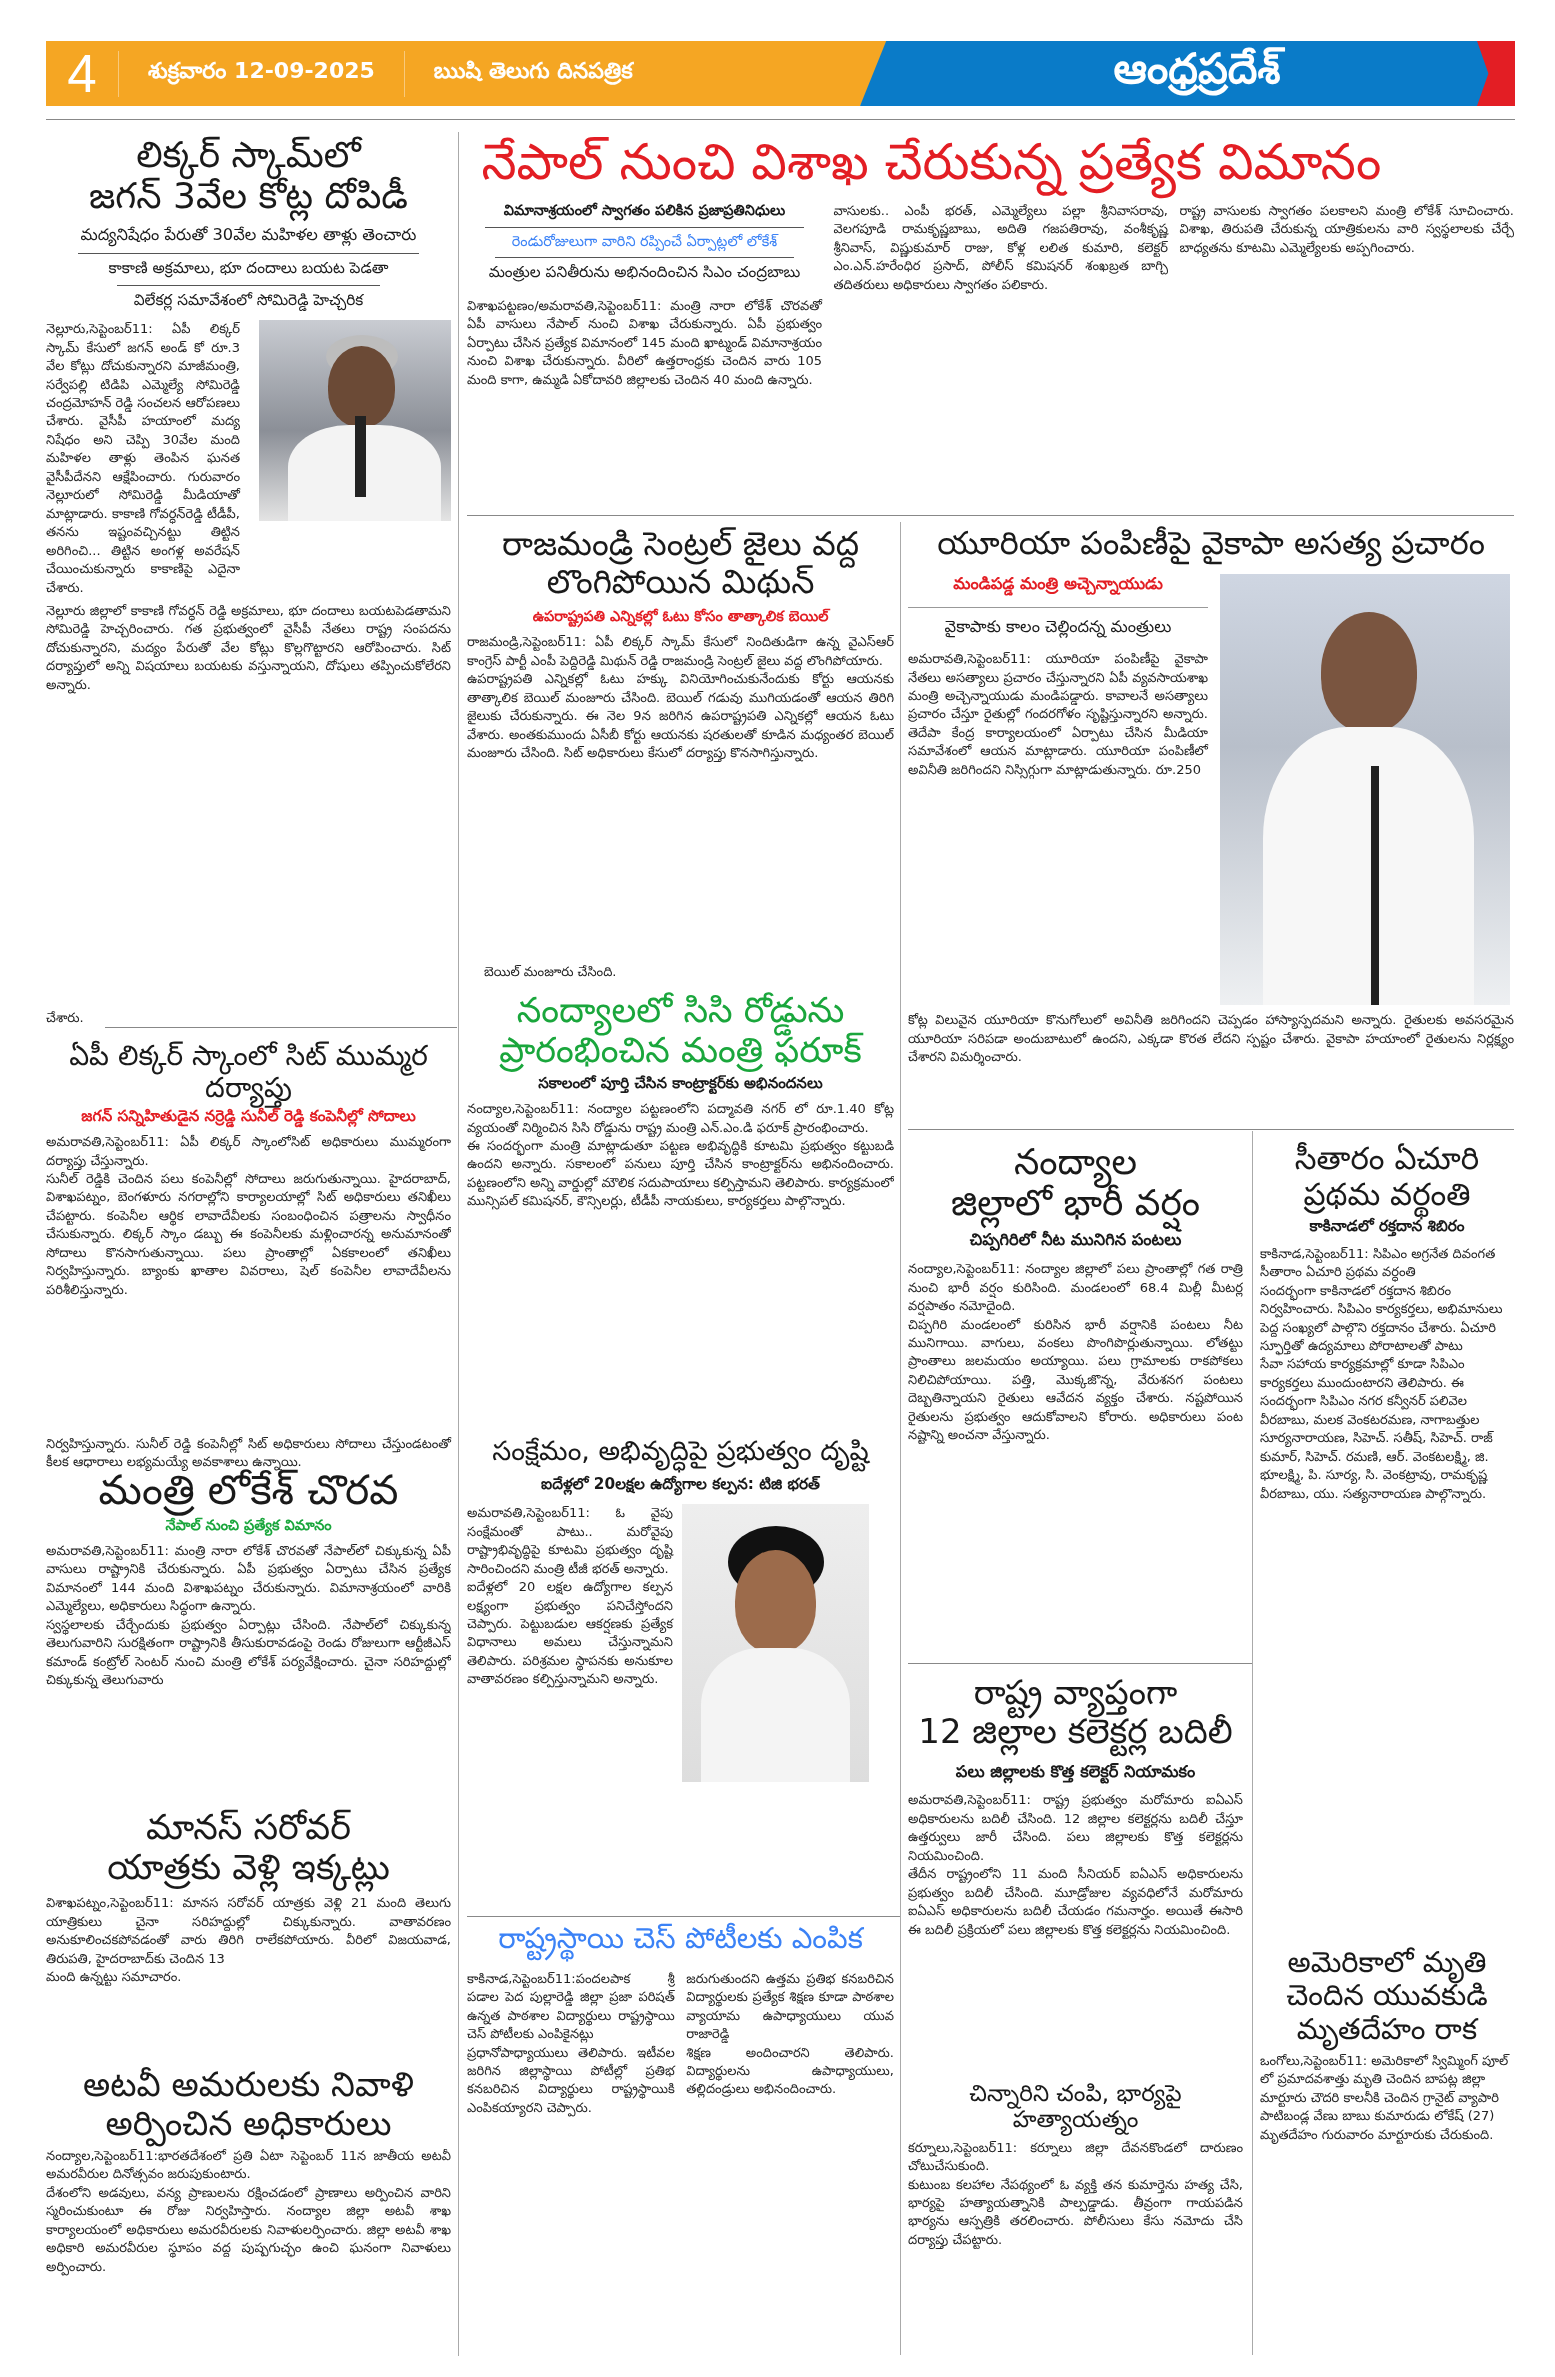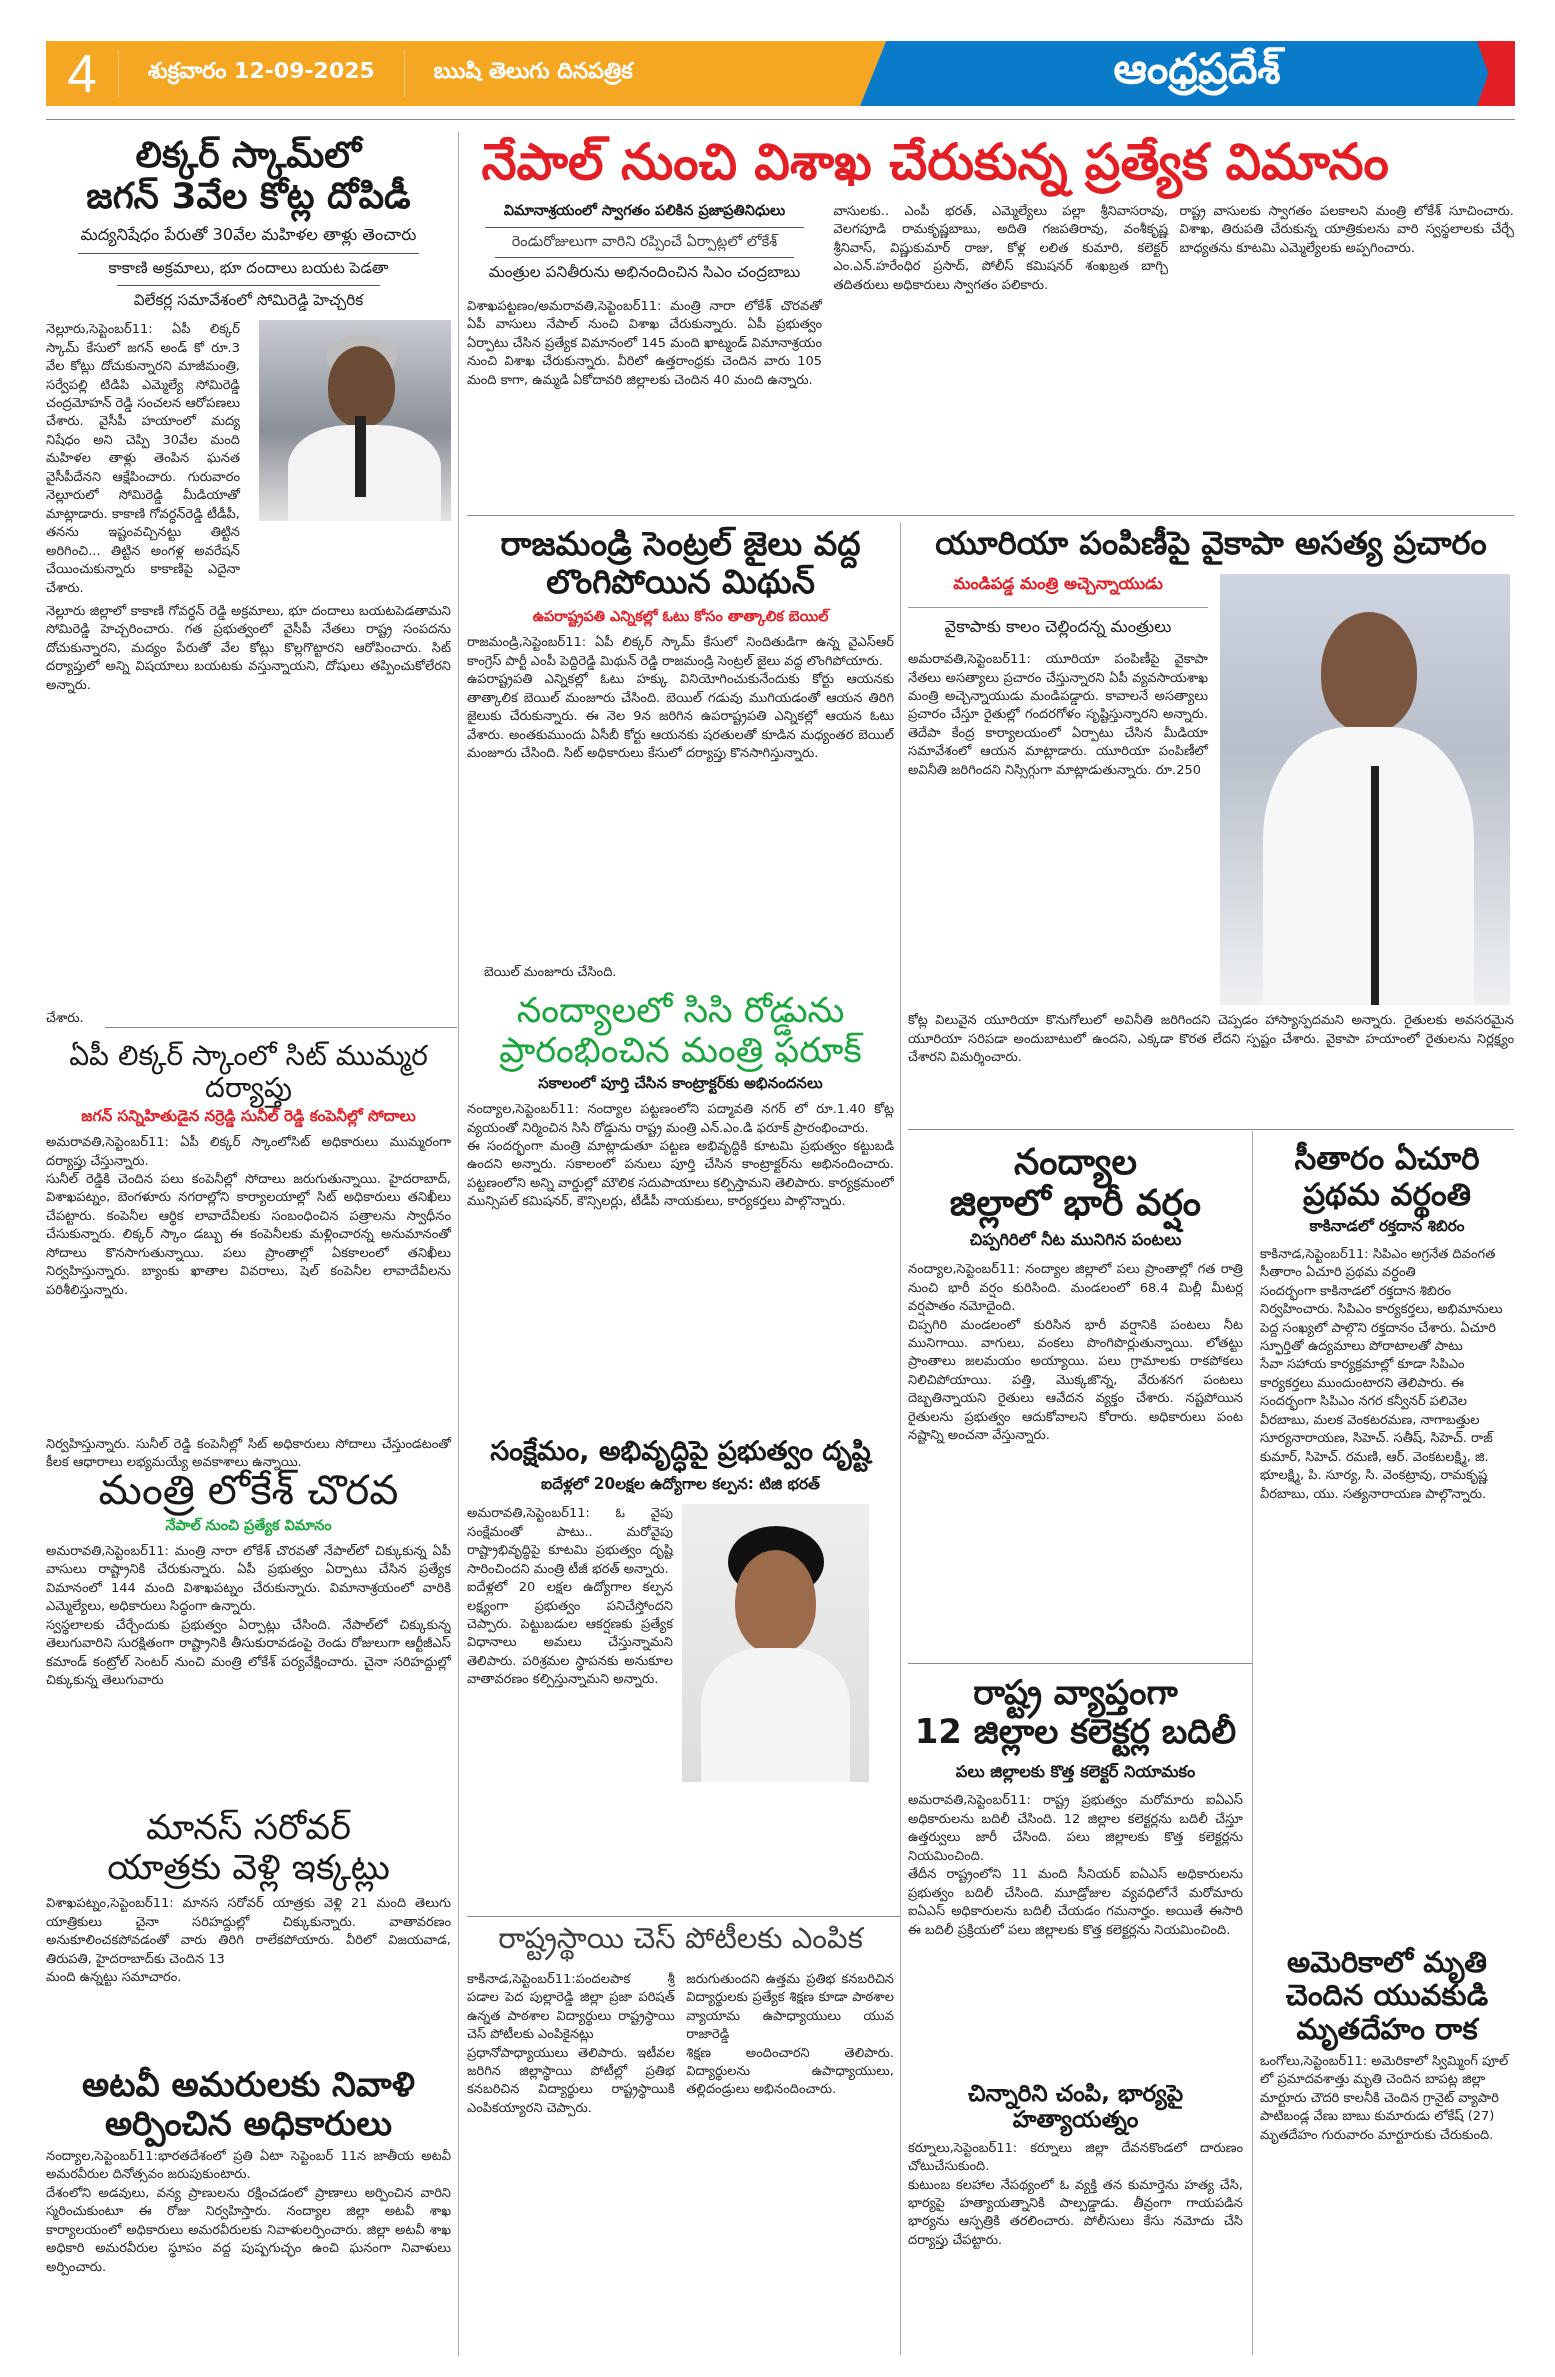--- a/index.html
+++ b/index.html
@@ -16,28 +16,28 @@
   .mh-right { position: relative; flex: 1; margin-left: -34px; background: #0a7bc8; clip-path: polygon(4% 0, 100% 0, 100% 100%, 0 100%); display: flex; align-items: center; justify-content: center; }
   .mh-right .mh-region { color: #fff; font-size: 42px; font-weight: bold; margin-left: 19px; }
   .mh-red { position: absolute; right: 0; top: 0; width: 38px; height: 100%; background: #e31e24; clip-path: polygon(0 0, 100% 0, 100% 100%, 0 100%, 30% 50%); }
   .rule-top { position: absolute; left: 46px; top: 119px; width: 1469px; height: 1.4px; background: #888; }
 
   
   .col-div { position: absolute; width: 1px; background: #aaa; }
   .hr { position: absolute; height: 1.4px; background: #888; }
 
   .story { position: absolute; overflow: hidden; }
-  .hl { font-weight: bold; text-align: center; line-height: 1.15; }
+  .hl { font-weight: normal; text-align: center; line-height: 1.15; }
   .sub { font-weight: bold; text-align: center; }
   .body { font-size: 13px; line-height: 1.42; text-align: justify; color: #222; }
   .sub-rule { border-top: 1px solid #555; margin: 4.8px auto; }
 
   .red { color: #e31e24; }
   .green { color: #1aa63c; }
-  .blue { color: #404040; }
+  .blue { color: #3b82f6; }
 
   .photo { position: absolute; background: linear-gradient(180deg,#c9ccd2 0%,#8b8f97 55%,#e4e4e4 100%); overflow: hidden; }
   .photo .head { position: absolute; border-radius: 50% 50% 45% 45%; background: #6b4a36; }
   .photo .shirt { position: absolute; background: #f3f3f3; border-radius: 40% 40% 0 0; }
   .photo .hair { position: absolute; background: #111; border-radius: 50%; }
   .photo .mic { position: absolute; background: #222; }
 </style>
 </head>
 <body>
 

